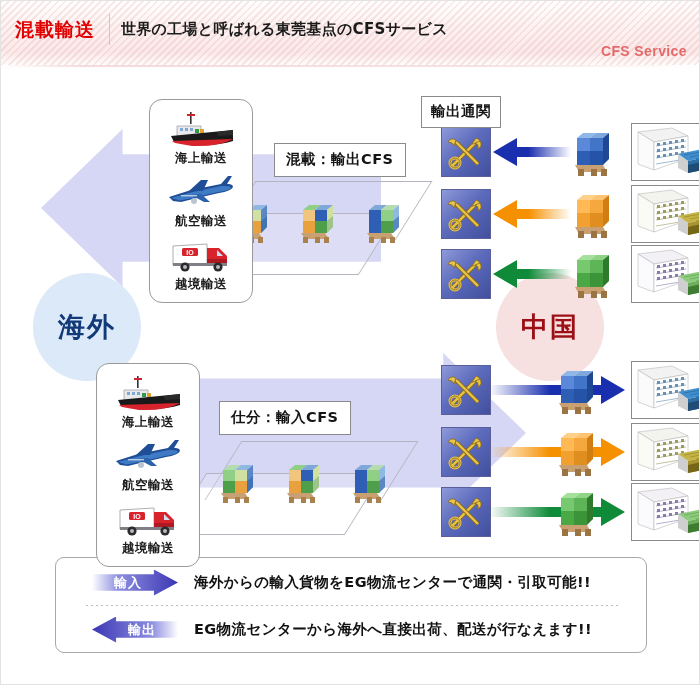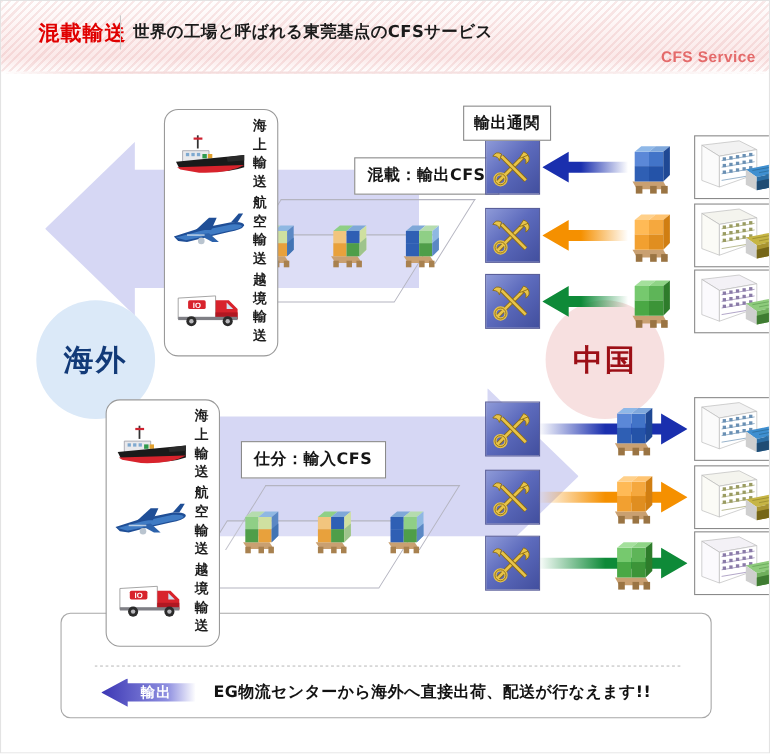--- a/index.html
+++ b/index.html
@@ -27,21 +27,20 @@
   }
   #header:after{
     content:"";position:absolute;left:0;bottom:0;width:700px;height:2px;
     background:linear-gradient(to right,#ffffff,#f4dada 12%,#f6e2e2 70%,#ffffff);
   }
   #hdr-title{
     position:absolute;left:14px;top:16px;
     font-size:19px;font-weight:bold;color:#e00000;
     letter-spacing:1px;
     font-family:"DejaVu Sans","Liberation Sans",sans-serif;
-    margin-left:20px;
   }
   #hdr-divider{
     position:absolute;left:108px;top:13px;width:1px;height:31px;
     background:#c9c9c9;
   }
   #hdr-sub{
     position:absolute;left:120px;top:19px;
     font-size:15px;font-weight:bold;color:#1b1b1b;
     letter-spacing:.3px;
     font-family:"DejaVu Sans","Liberation Sans",sans-serif;
@@ -85,21 +84,21 @@
   
   .mode-box{
     position:absolute;width:104px;
     background:#ffffff;border:1px solid #9a9a9a;border-radius:13px;
     box-sizing:border-box;padding:8px 0 9px 0;
     z-index:6;
   }
   #mode-box-top{left:148px;top:98px;}
   #mode-box-bottom{left:95px;top:362px;}
   .mode-item{
-    display:flex;flex-direction:row;align-items:center;
+    display:flex;flex-direction:column;align-items:center;
     margin-bottom:4px;
   }
   .mode-item:last-child{margin-bottom:0;}
   .mode-icon{width:80px;height:44px;position:relative;}
   .mode-label{
     font-size:12.5px;font-weight:bold;color:#1d1d1d;margin-top:-2px;
     letter-spacing:.5px;
     font-family:"DejaVu Sans","Liberation Sans",sans-serif;
   }
 
@@ -108,21 +107,21 @@
   #cfs-top{left:200px;top:140px;}
   #cfs-bottom{left:186px;top:400px;}
   .cfs-label{
     position:absolute;
     background:#ffffff;border:1px solid #8a8a8a;
     font-size:14.5px;font-weight:bold;color:#151515;
     padding:6px 11px 7px 11px;white-space:nowrap;letter-spacing:.5px;
     z-index:8;
     font-family:"DejaVu Sans","Liberation Sans",sans-serif;
   }
-  #cfs-label-top{left:73px;top:2px;margin-left:48px;}
+  #cfs-label-top{left:73px;top:2px;}
   #cfs-label-bottom{left:32px;top:0px;}
   .cfs-floor{
     position:absolute;left:0px;top:72px;width:175px;height:60px;
     border:1px solid #b4b4c0;
     transform:skewX(-32deg);
     background:rgba(255,255,255,.18);
   }
   .cfs-floor-2{
     position:absolute;left:36px;top:40px;width:175px;height:58px;
     border-left:1px solid #b4b4c0;border-top:1px solid #b4b4c0;
@@ -915,20 +914,24 @@
         <path d="M46 30 L46 44 L56 49 L56 37 Z" fill="#cfcfcf"></path>
         <path d="M56 37 L86 30 L86 43 L56 49 Z" fill="#6fae5c"></path>
         <path d="M56 41 L86 34 L86 43 L56 49 Z" fill="#3f7c32"></path>
       </svg>
     </div>
   </div>
 
   <div id="footer-box">
     <div id="footer-divider"></div>
 
+    <div id="footer-row-import" class="footer-row">
+      <div class="tag-arrow tag-right">輸入</div>
+      <div class="footer-text">海外からの輸入貨物をEG物流センターで通関・引取可能!!</div>
+    </div>
 
     <div id="footer-row-export" class="footer-row">
       <div class="tag-arrow tag-left">輸出</div>
       <div class="footer-text">EG物流センターから海外へ直接出荷、配送が行なえます!!</div>
     </div>
   </div>
 
 </div>
 
 </body></html>

